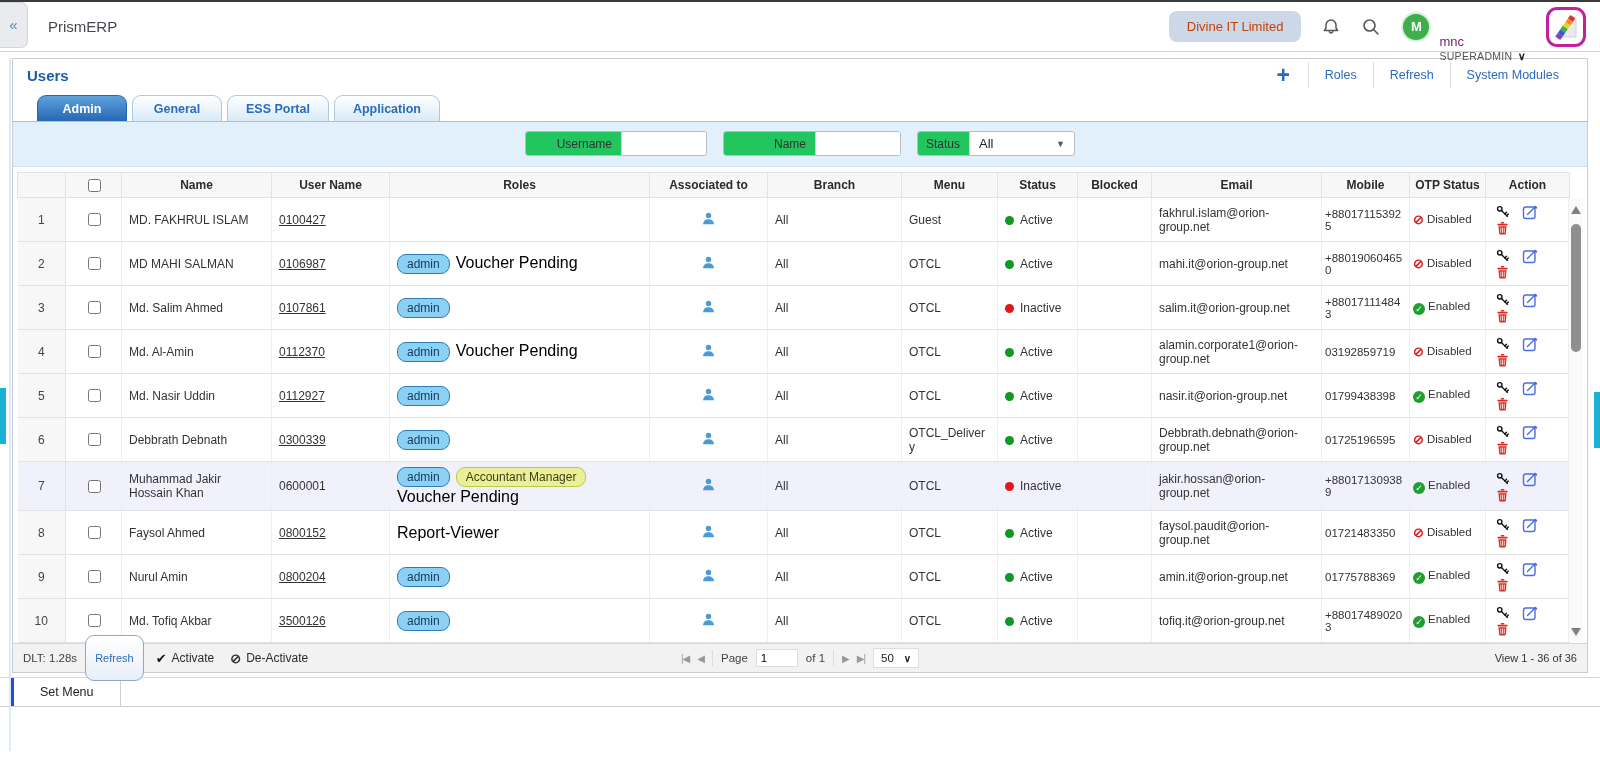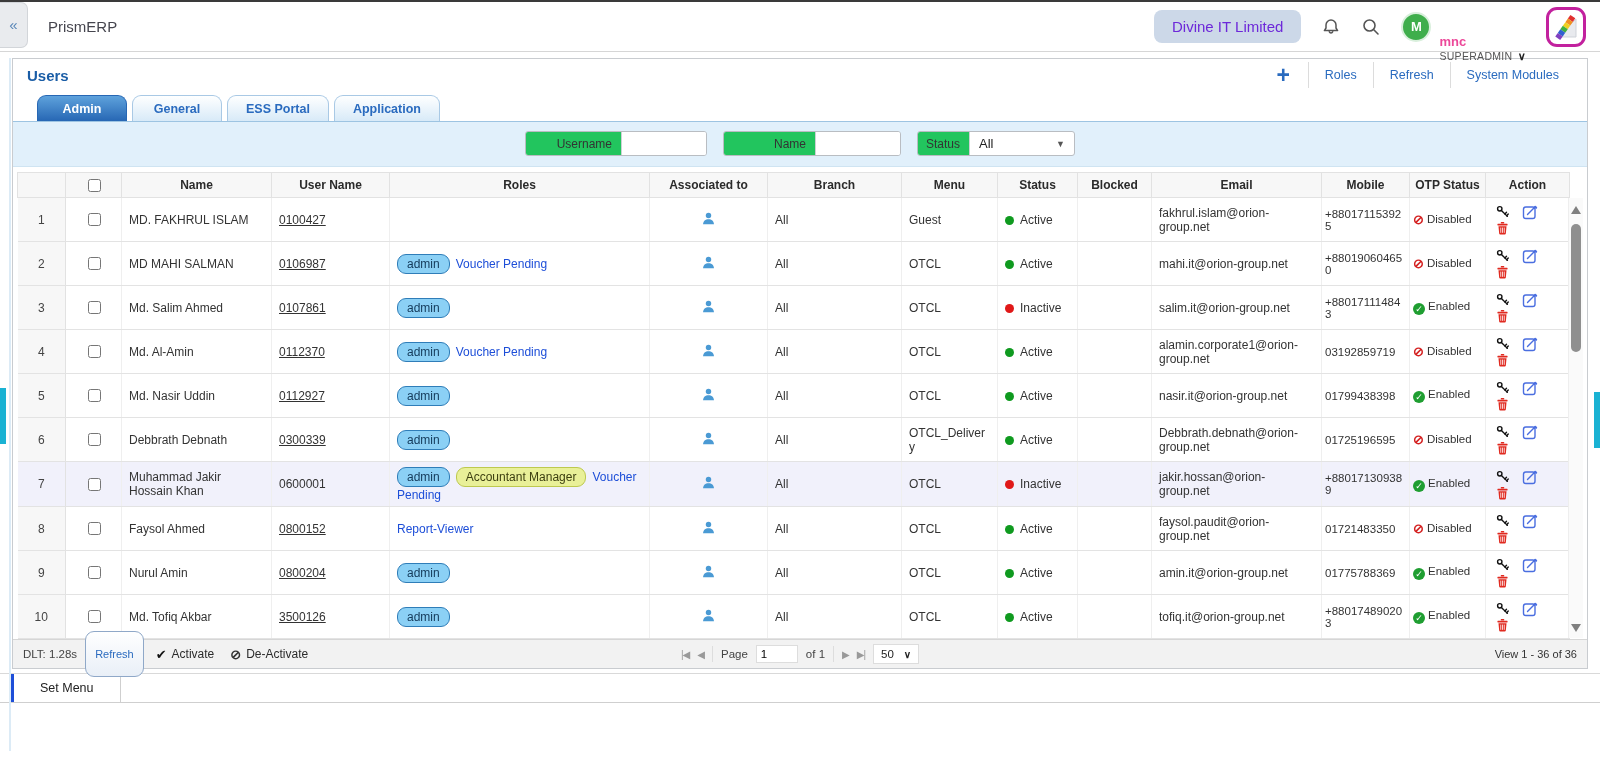--- a/index.html
+++ b/index.html
@@ -7,26 +7,26 @@
   body {
     width:1600px; height:761px; overflow:hidden; background:#fff;
     font-family:"Liberation Sans", sans-serif; color:#333;
     border-top:2px solid #3a3a3a;
   }
   
   .topbar { height:50px; display:flex; align-items:center; border-bottom:1px solid #d6d6d6; background:#fff; padding-right:14px; }
   .collapse-btn { width:28px; height:46px; margin-top:-4px; background:#e9ebee; border:1px solid #d2d5d9; border-left:none; border-radius:0 7px 7px 0; color:#5a87b8; font-size:15px; display:flex; align-items:center; justify-content:center; cursor:pointer; }
   .app-title { margin-left:20px; font-size:15px; color:#45454e; }
   .topbar-right { margin-left:auto; display:flex; align-items:center; gap:20px; }
-  .company-pill { background:#ccd8e8; border-radius:8px; padding:8px 18px; font-size:15px; color:#6d28d9; cursor:pointer; }
+  .company-pill { background:#ccd8e8; border-radius:8px; padding:8px 18px; font-size:13px; color:#c2410c; cursor:pointer; }
   .icon-btn { display:flex; align-items:center; justify-content:center; cursor:pointer; }
   .user-chip { display:flex; align-items:center; gap:8px; cursor:pointer; }
   .avatar { width:30px; height:30px; border-radius:50%; background:#3fae4c; color:#fff; font-weight:bold; font-size:13px; display:flex; align-items:center; justify-content:center; border:2px solid #d9efdc; }
   .user-meta { line-height:1.15; }
-  .user-name { font-weight:bold; font-size:13px; color:#ec4899;margin-top:44px; }
+  .user-name { font-weight:normal; font-size:13px; color:#701a75;margin-top:44px; }
   .user-role { font-size:10.5px; color:#555; letter-spacing:.3px; }
   .chev { font-size:11px; font-weight:bold; color:#222; margin-left:2px; }
   .prism-logo { width:40px; height:40px; border:3px solid #c2219e; border-radius:11px; background:#fff; display:flex; align-items:center; justify-content:center; cursor:pointer; }
   
   .panel { margin:6px 12px 0 12px; border:1px solid #c9ccd0; background:#fff; }
   .panel-header { height:32px; display:flex; align-items:center; padding:0 12px 0 14px; }
   .page-title { color:#1a5da6; font-weight:bold; font-size:15px; }
   .header-links { margin-left:auto; display:flex; align-items:stretch; font-size:12.5px; color:#2a6bbf; }
   .plus-btn { color:#2a6bbf; font-size:23px; font-weight:bold; padding:0 18px; line-height:26px; cursor:pointer; }
   .hlink { display:flex; align-items:center; padding:0 16px; border-left:1px solid #dcdcdc; cursor:pointer; }
@@ -55,21 +55,21 @@
   th { background:#f7f7f7; border:1px solid #e2e2e2; font-size:12px; font-weight:bold; color:#2b2b2b; height:25px; padding:2px 4px; }
   td { border-bottom:1px solid #e3e3e3; border-right:1px solid #efefef; padding:4px 7px; height:44px; vertical-align:middle; word-wrap:break-word; background:#fff; }
   tr.hl td { background:#f1f1fb; }
   td.cno { background:#f7f7f7; text-align:center; color:#444; border-right:1px solid #e2e2e2; }
   td.cchk, td.cassoc { text-align:center; }
   .ulink { color:#333; text-decoration:underline; cursor:pointer; }
   .ulink.plain { text-decoration:none; cursor:default; }
   .badge { display:inline-block; border-radius:9px; padding:2px 9px; font-size:12px; margin:1px 6px 1px 0; }
   .badge.blue { background:#8bd0f5; border:1px solid #2f7db8; color:#143a5a; }
   .badge.yellow { background:#e9f098; border:1px solid #bdc94e; color:#3c3f10; }
-  .role-text { font-size:12px; color:#1d4ed8; }
+  .role-text { font-size:16px; color:#000000; }
   .dot { display:inline-block; width:9px; height:9px; border-radius:50%; margin-right:6px; vertical-align:-1px; }
   .dot.green { background:#0f9a1f; } .dot.red { background:#e01818; }
   .otp-ok { display:inline-flex; width:12px; height:12px; border-radius:50%; background:#1f9e31; color:#fff; font-size:9px; align-items:center; justify-content:center; margin-right:3px; vertical-align:-2px; }
   .otp-no { color:#d42222; font-size:13px; font-weight:bold; margin-right:3px; vertical-align:-1px; }
   .cell-otp, .cell-mobile { font-size:11.5px; padding:4px 3px; }
   .actions { display:flex; flex-wrap:wrap; width:56px; row-gap:1px; column-gap:12px; align-items:center; padding-left:3px; }
   .act-ico { cursor:pointer; display:inline-flex; }
   
   .vscroll { position:absolute; top:26px; right:0; bottom:1px; width:15px; background:#fafafa; border-left:1px solid #eee; }
   .tri-up { position:absolute; top:8px; left:2px; width:0; height:0; border-left:5px solid transparent; border-right:5px solid transparent; border-bottom:8px solid #808080; }

